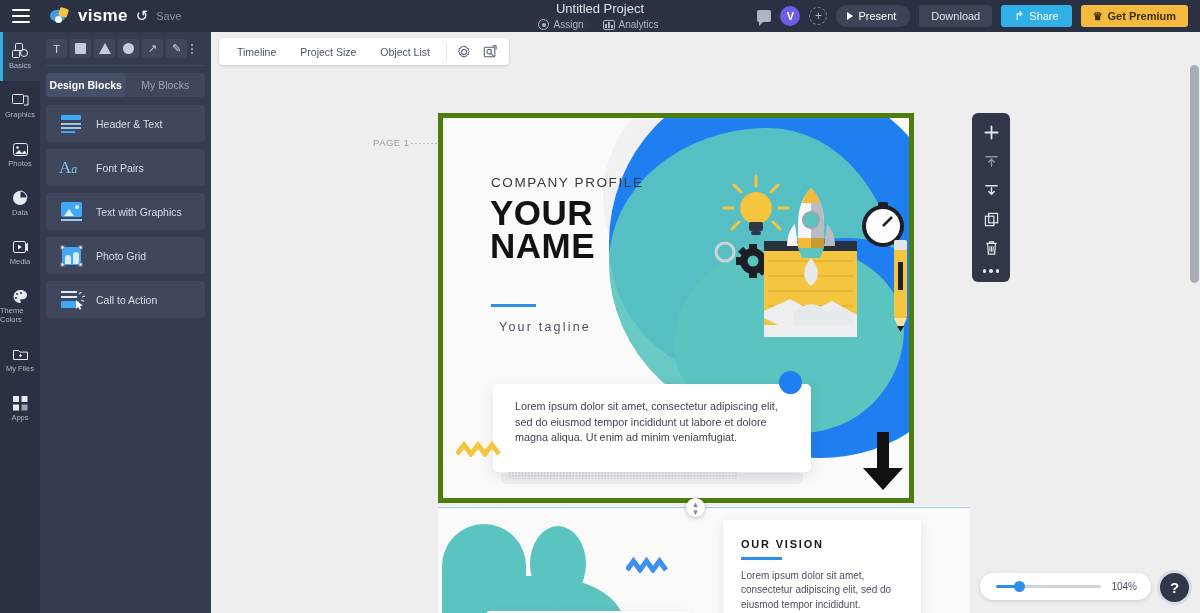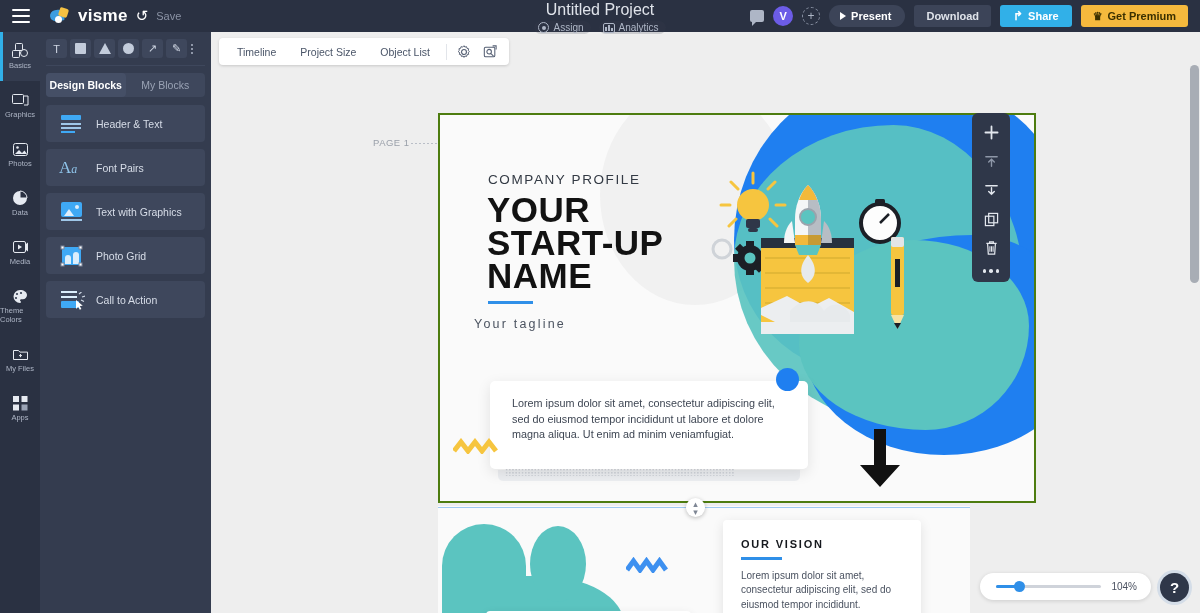--- a/index.html
+++ b/index.html
@@ -27,21 +27,21 @@
   .brand-mark .bm2 { position: absolute; left: 9px; top: 0px; width: 9px; height: 9px;
      background: #f5c243; border-radius: 2px; transform: rotate(18deg); }
   .brand-mark .bm3 { position: absolute; left: 5px; top: 8px; width: 7px; height: 7px;
      background: #ffffff; border-radius: 50%; }
   .brand-name { color: #ffffff; font-size: 17px; font-weight: bold; letter-spacing: .3px; }
   .undo-ico { color: #ffffff; font-size: 15px; margin-left: 8px; cursor: pointer; }
   .save-txt { color: #8b93a5; font-size: 11px; margin-left: 8px; cursor: pointer; }
 
   .proj-center { position: absolute; left: 0; right: 0; top: 1px; display: flex;
      flex-direction: column; align-items: center; pointer-events: none; }
-  .proj-title { color: #dfe3ea; font-size: 16px; pointer-events: auto; cursor: text; }
+  .proj-title { color: #dfe3ea; font-size: 13px; pointer-events: auto; cursor: text; }
   .proj-actions { display: flex; gap: 8px; margin-top: 2px; pointer-events: auto; }
   .pill { display: flex; align-items: center; gap: 4px; background: #39405230;
      border-radius: 9px; padding: 1px 7px 1px 4px; cursor: pointer; }
   .pill .pl { color: #aeb6c6; font-size: 10px; }
   .ic-circ { width: 11px; height: 11px; border: 1px solid #aeb6c6; border-radius: 50%;
      display: flex; align-items: center; justify-content: center; }
   .ic-circ i { width: 4px; height: 4px; border-radius: 50%; background: #aeb6c6; font-style: normal;}
   .ic-rect { width: 12px; height: 10px; border: 1px solid #aeb6c6; border-radius: 2px;
      display: flex; align-items: flex-end; justify-content: center; gap: 1px; padding-bottom: 1px;}
   .ic-rect b { display: block; width: 2px; background: #aeb6c6; }
@@ -51,21 +51,21 @@
      position: relative; cursor: pointer; }
   .cmt-ico:after { content:""; position: absolute; left: 2px; bottom: -4px;
      border-left: 4px solid #aeb6c6; border-bottom: 4px solid transparent; }
   .avatar { width: 20px; height: 20px; border-radius: 50%; background: #6c5ce7; color: #fff;
      font-size: 11px; font-weight: bold; display: flex; align-items: center; justify-content: center;
      cursor: pointer; }
   .addu { width: 18px; height: 18px; border-radius: 50%; border: 1px dashed #8b93a5;
      color: #aeb6c6; font-size: 12px; display:flex; align-items:center; justify-content:center;
      cursor: pointer; }
   .btn { font-size: 11px; border-radius: 13px; display: flex; align-items: center;
-     justify-content: center; gap: 5px; cursor: pointer; height: 22px; font-weight: bold; }
+     justify-content: center; gap: 5px; cursor: pointer; height: 22px; }
   .btn-present { background: #3c4458; color: #fff; padding: 0 14px 0 11px; }
   .btn-present .tri { width: 0; height: 0; border-left: 6px solid #fff;
      border-top: 4px solid transparent; border-bottom: 4px solid transparent; }
   .btn-download { background: #3c4458; color: #dfe3ea; padding: 0 12px; border-radius: 3px; }
   .btn-share { background: #31b0e8; color: #fff; padding: 0 13px; border-radius: 3px; }
   .btn-premium { background: #f5b93d; color: #3b3000; padding: 0 12px; border-radius: 3px;
      font-weight: bold; }
   .crown { font-size: 11px; }
   .reply-ic { font-size: 12px; }
 
@@ -139,41 +139,41 @@
   .ct-sep { width: 1px; height: 16px; background: #e2e5ea; margin: 0 4px; }
   .ct-ic { width: 26px; height: 20px; display: flex; align-items: center; justify-content: center;
      cursor: pointer; color: #566074; font-size: 13px; }
 
   .page-label { position: absolute; left: 162px; top: 105px; font-size: 9.5px; color: #9aa0aa;
      letter-spacing: .5px; }
   .page-dots { position: absolute; left: 200px; top: 111px; width: 28px; height: 1px;
      background: repeating-linear-gradient(to right,#b9bec7 0 2px,transparent 2px 4px); }
 
   .slide { position: absolute; left: 227px; background: #fafafa; overflow: hidden; }
-  .slide1 { top: 81px; width: 598px; height: 390px; border: 2px solid #4d7c0f; }
+  .slide1 { top: 81px; width: 476px; height: 390px; border: 5px solid #4d7c0f; }
   .slide2 { top: 474px; width: 532px; height: 139px; }
 
   .blob { position: absolute; }
   .b-blue { right: -30px; top: -40px; width: 330px; height: 300px; background: #1f7ff0;
      border-radius: 48% 52% 60% 40% / 55% 45% 55% 45%; }
   .b-teal { right: 10px; top: 10px; width: 290px; height: 300px; background: #5bc4c0;
      border-radius: 55% 45% 40% 60% / 45% 55% 45% 55%; opacity: .92; }
   .b-teal2 { right: -50px; top: 120px; width: 280px; height: 220px; background: #1f7ff0;
      border-radius: 60% 40% 50% 50% / 50% 50% 50% 50%; }
   .b-teal3 { right: 5px; top: 125px; width: 230px; height: 190px; background: #5bc4c0;
      border-radius: 50% 50% 45% 55% / 55% 45% 55% 45%; }
   .b-grey { left: 160px; top: -30px; width: 190px; height: 220px; background: #f1f1f1;
      border-radius: 50%; }
 
   .cp-label { position: absolute; left: 48px; top: 57px; font-size: 13.5px; color: #333a44;
      letter-spacing: 1.6px; }
   .big-title { position: absolute; left: 47px; top: 78px; font-size: 35px; line-height: 33px;
      font-weight: bold; color: #121212; letter-spacing: .5px; }
   .title-rule { position: absolute; left: 48px; top: 186px; width: 45px; height: 3px; background: #2f8fe8; }
-  .tagline { position: absolute; left: 34px; top: 202px; font-size: 12.5px; color: #4b5360;
+  .tagline { position: absolute; left: 56px; top: 202px; font-size: 12.5px; color: #4b5360;
      letter-spacing: 2.2px; }
 
   .card { position: absolute; background: #ffffff; border-radius: 5px;
      box-shadow: 0 4px 14px rgba(0,0,0,.10); }
   .card1 { left: 50px; top: 266px; width: 318px; height: 88px; }
   .card1 .ctext { padding: 15px 22px; font-size: 10.8px; line-height: 15.5px; color: #3e4653; }
   .card1-shadow { position:absolute; left:58px; top:355px; width: 302px; height: 11px;
      background: #eceef1; border-radius: 0 0 5px 5px; }
   .dotgrid { position:absolute; left:65px; top:353px; width: 230px; height: 8px;
      background-image: radial-gradient(#c9cdd4 0.9px, transparent 1px);
@@ -574,21 +574,20 @@
           <rect x="193" y="74" width="13" height="10" rx="2" fill="#e2e5e7"></rect>
           <rect x="197" y="96" width="5" height="28" fill="#1c1f26"></rect>
           <path d="M193 152 l6.5 14 l6.5 -14z" fill="#f6e2a3"></path>
           <path d="M196 160 l3.5 6 l3.5 -6z" fill="#1c1f26"></path>
         </g>
       </svg>
 
       <div class="cp-label">COMPANY PROFILE</div>
       <div class="big-title">
         <div>YOUR</div>
-        <div>START-UP</div>
         <div>NAME</div>
       </div>
       <div class="title-rule"></div>
       <div class="tagline">Your tagline</div>
 
       <div class="card1-shadow"></div>
       <div class="dotgrid"></div>
       <div class="card card1">
         <div class="ctext">Lorem ipsum dolor sit amet, consectetur adipiscing elit, sed do eiusmod tempor incididunt ut labore et dolore magna aliqua. Ut enim ad minim veniamfugiat.</div>
       </div>

